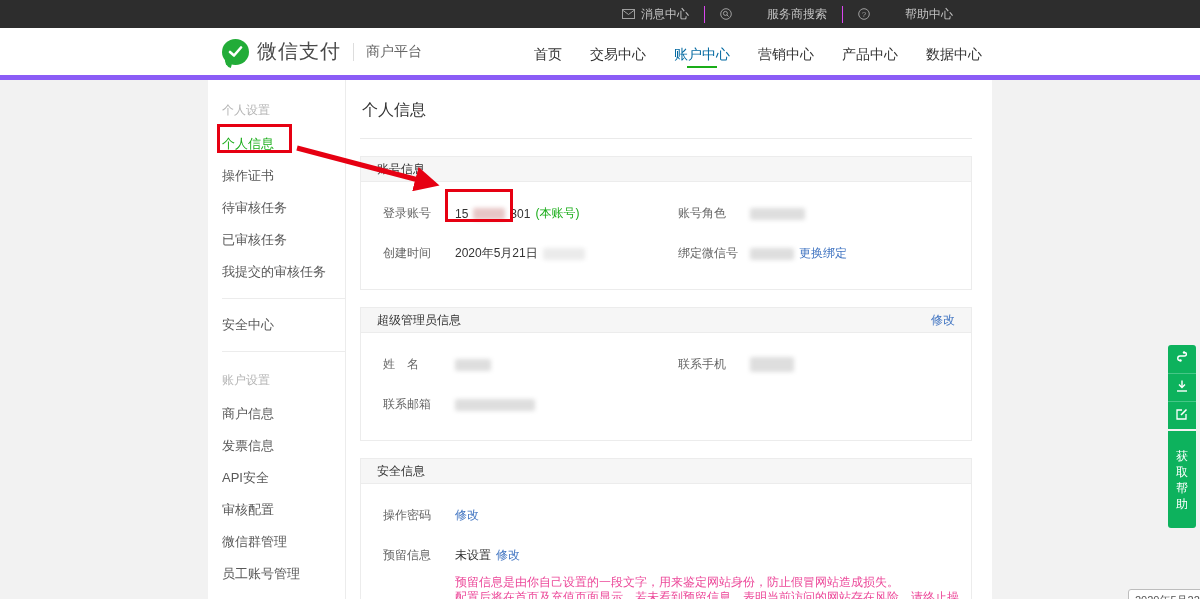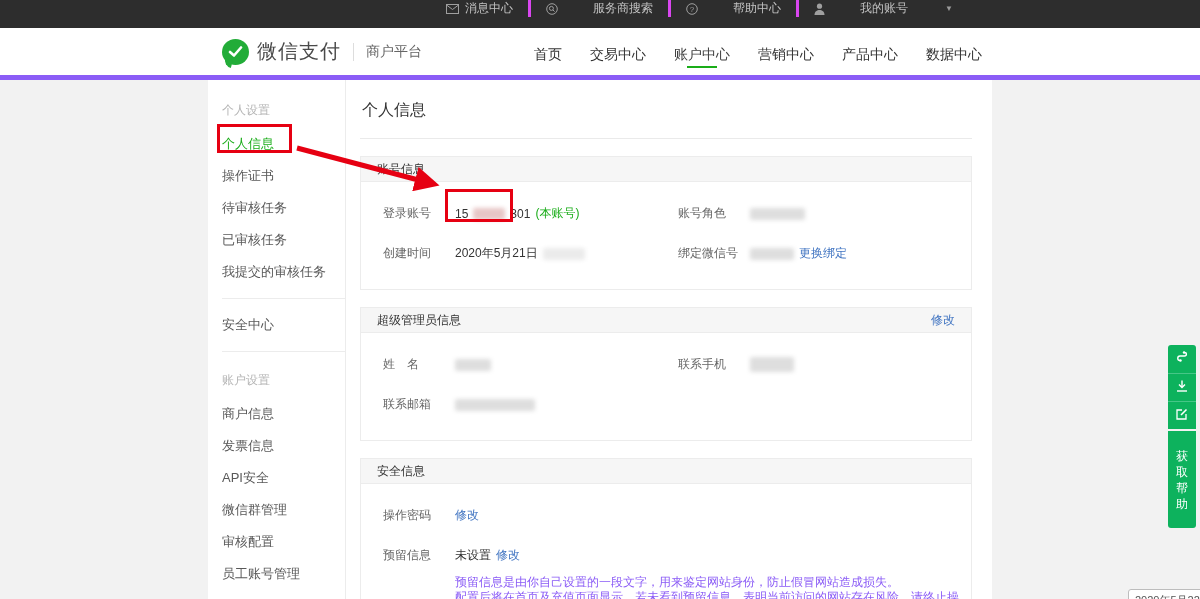--- a/index.html
+++ b/index.html
@@ -1,38 +1,38 @@
 <!DOCTYPE html>
 <html><head>
 <meta charset="utf-8">
 <style>
   * { margin:0; padding:0; box-sizing:border-box; }
   html,body { width:1200px; height:599px; overflow:hidden; }
   body { font-family:"Liberation Sans","DejaVu Sans",sans-serif; background:#f2f2f2; position:relative; }
 
   
   .topbar { height:28px; background:#2d2d2d; }
-  .topbar-inner { width:784px; margin:0 auto; height:100%; display:flex; justify-content:flex-end; align-items:flex-start; padding-right:24px; }
+  .topbar-inner { width:784px; margin:0 auto; height:100%; display:flex; justify-content:flex-end; align-items:center; padding-right:24px; }
   .topbar-item { display:flex; align-items:center; gap:6px; padding:0 15px; font-size:12px; color:#c2c2c2; cursor:pointer; position:relative; }
-  .topbar-item + .topbar-item { border-left:3px solid #d946ef;gap:35px; }
+  .topbar-item + .topbar-item { border-left:1px solid #d946ef;gap:35px; }
   .topbar-item svg { display:block; }
   .caret { font-size:8px; color:#9a9a9a; margin-left:2px; }
 
   
   .header { height:52px; background:#fff; border-bottom:5px solid #8b5cf6; }
   .header-inner { width:784px; margin:0 auto; height:100%; display:flex; align-items:center; }
   .brand { display:flex; align-items:center; padding-left:14px; }
   .logo-bubble { width:27px; height:26px; background:#22ac38; border-radius:50% 50% 50% 50%; position:relative; display:flex; align-items:center; justify-content:center; }
   .logo-bubble::after { content:''; position:absolute; left:2px; bottom:-2px; width:8px; height:8px; background:#22ac38; border-radius:0 0 0 8px; transform:rotate(15deg); }
   .brand-name { font-size:20px; color:#4a4a4a; margin-left:8px; letter-spacing:1px; }
   .brand-sep { width:1px; height:18px; background:#ddd; margin:0 12px; }
   .portal-name { font-size:14px; color:#666; }
   .nav { margin-left:auto; display:flex; gap:28px; padding-right:10px; height:100%; }
   .nav-item { font-size:14px; color:#333; line-height:52px; position:relative; cursor:pointer; white-space:nowrap; }
-  .nav-item.active { color:#404040; }
+  .nav-item.active { color:#0369a1; }
   .nav-item.active::after { content:''; position:absolute; left:50%; transform:translateX(-50%); bottom:7px; width:30px; height:2px; background:#1aad19; }
 
   
   .page { position:relative; width:784px; margin:0 auto; height:519px; background:#fff; display:flex;justify-content:flex-end; }
 
   
   .sidebar { width:138px; border-right:1px solid #ececec; padding-top:12px; flex-shrink:0; }
   .side-title { font-size:12px; color:#b5b5b5; padding:10px 14px 9px; }
   .side-item { font-size:13px; color:#595959; padding:7px 14px; cursor:pointer; white-space:nowrap; }
   .side-item.active { color:#1aad19; }
@@ -48,21 +48,21 @@
   .cell { display:flex; align-items:center; width:295px; }
   .cell.wide { width:auto; flex:1; }
   .label { width:72px; color:#666; flex-shrink:0; }
   .value { color:#333; display:flex; align-items:center; gap:5px; }
   .link { color:#3f73c1; cursor:pointer; text-decoration:none; }
   .green-note { color:#1aad19; }
   .blur { display:inline-block; height:12px; background:#dedede; border-radius:2px; filter:blur(2px); }
   .blur.pink { background:#e7c6c6; }
   .blur.tall { height:15px; }
   .notes { margin:-12px 0 0 72px; padding-bottom:10px; }
-  .note-line { font-size:12px; color:#8b5cf6; line-height:15px; }
+  .note-line { font-size:12px; color:#ec4899; line-height:15px; }
 
   
   .annot-box { position:absolute; border:3px solid #e60012; pointer-events:none; }
   #annot-box-1 { left:9px; top:44px; width:75px; height:29px; }
   #annot-box-2 { left:237px; top:109px; width:68px; height:33px; }
   .annot-svg { position:absolute; left:0; top:0; width:100%; height:100%; pointer-events:none; }
 
   
   .float-toolbar { position:absolute; right:4px; top:345px; width:28px; display:flex; flex-direction:column; }
   .tool-btn { width:28px; height:28px; background:#0db25d; display:flex; align-items:center; justify-content:center; cursor:pointer; }
@@ -98,30 +98,20 @@
       <span>服务商搜索</span>
     </div>
     <div class="topbar-item">
       <span>
           <svg width="12" height="12" viewBox="0 0 12 12">
             <circle cx="6" cy="6" r="5.3" fill="none" stroke="#9f9f9f"></circle>
             <text x="6" y="8.7" font-size="8" fill="#9f9f9f" text-anchor="middle" font-family="Liberation Sans,sans-serif">?</text>
           </svg>
         </span>
       <span>帮助中心</span>
-    </div>
-    <div class="topbar-item">
-      <span>
-          <svg width="11" height="12" viewBox="0 0 11 12">
-            <circle cx="5.5" cy="3.2" r="2.6" fill="#9f9f9f"></circle>
-            <path d="M0.5 12 C0.5 8.4 3 7 5.5 7 C8 7 10.5 8.4 10.5 12 Z" fill="#9f9f9f"></path>
-          </svg>
-        </span>
-      <span>我的账号</span>
-      <span class="caret">▼</span>
     </div>
   </div>
 </div>
 
 <div class="header">
   <div class="header-inner">
     <div class="brand">
       <span class="logo-bubble">
         <svg width="15" height="12" viewBox="0 0 15 12">
             <polyline points="2,6 6,9.5 13,1.5" fill="none" stroke="#fff" stroke-width="2.6" stroke-linecap="round" stroke-linejoin="round"></polyline>
@@ -151,22 +141,22 @@
     <div class="side-item">待审核任务</div>
     <div class="side-item">已审核任务</div>
     <div class="side-item">我提交的审核任务</div>
     <div class="side-divider"></div>
     <div class="side-item">安全中心</div>
     <div class="side-divider"></div>
     <div class="side-title">账户设置</div>
     <div class="side-item">商户信息</div>
     <div class="side-item">发票信息</div>
     <div class="side-item">API安全</div>
+    <div class="side-item">审核配置</div>
     <div class="side-item">微信群管理</div>
-    <div class="side-item">审核配置</div>
     <div class="side-item">员工账号管理</div>
     <div class="side-item">刷脸智能设备</div>
 
   </div>
 
   <div class="main">
     <div class="page-title">个人信息</div>
 
     <div class="section">
       <div class="section-header">

